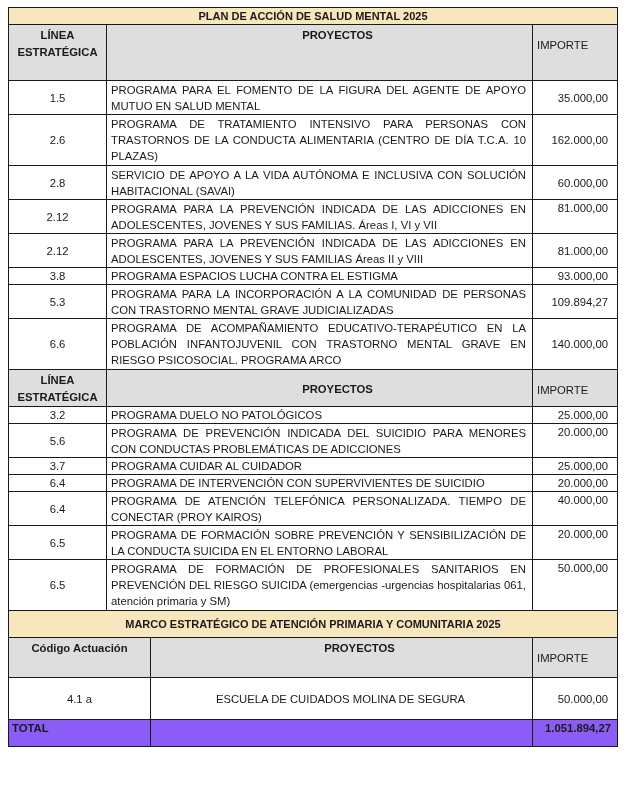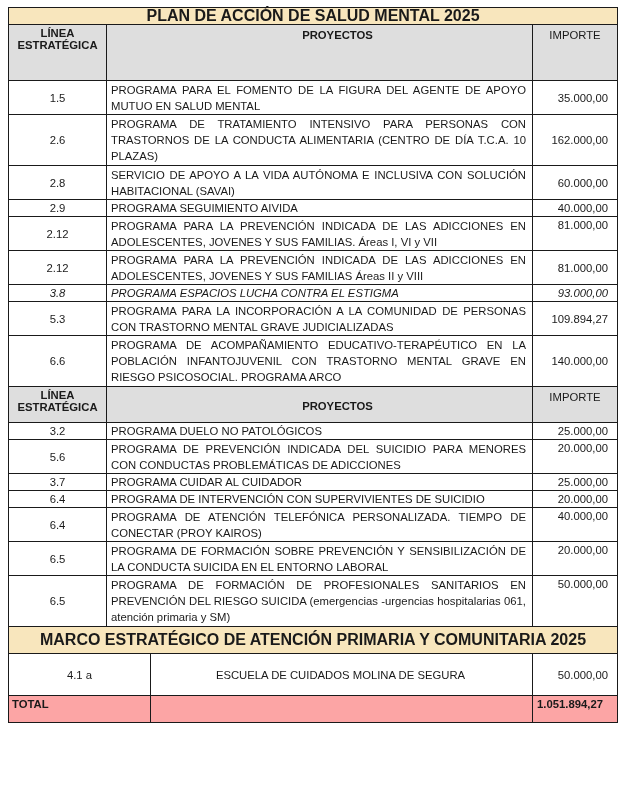--- a/index.html
+++ b/index.html
@@ -32,49 +32,48 @@
       padding: 0 4px;
       vertical-align: middle;
       font-weight: normal;
     }
     .sec-title {
       background: #f8e6bd;
       text-align: center;
       font-weight: bold;
       height: 15px;
       padding: 0;
-      font-size: 16px;
+      font-size: 11px;
     }
     .sec-title.tall {
       height: 26px;
     }
     .col-head {
       background: #dedede;
     }
     .col-head.line {
       text-align: center;
       font-weight: bold;
       vertical-align: top;
       padding-top: 2px;
-      line-height: 12px;
+      line-height: 17px;
     }
     .col-head.proj {
       text-align: center;
       font-weight: bold;
       vertical-align: top;
       padding-top: 2px;
       padding-left: 40px;
     }
     .col-head.proj.mid {
       vertical-align: middle;
     }
     .col-head.imp {
-      text-align: center;
-      vertical-align: top;
-      padding-top: 2px;
+      vertical-align: top;
+      padding-top: 12px;
     }
     .c-line {
       text-align: center;
       margin-left: 21px;
     }
     .c-proj {
       text-align: justify;
       text-align-last: left;
       padding-left: 4px;
       padding-right: 6px;
@@ -86,33 +85,33 @@
     }
     .c-imp {
       text-align: right;
       padding-right: 9px;
       margin-left: 32px;
     }
     .c-imp.top {
       vertical-align: top;
     }
     .total-row td {
-      background: #fca5a5;
+      background: #8b5cf6;
       font-weight: bold;
       vertical-align: top;
       height: 26px;
       margin-top: 12px;
     }
     .total-row .label {
       text-align: left;
       padding-left: 3px;
     }
     .total-row .amount {
       text-align: right;
-      padding-right: 14px;
+      padding-right: 6px;
     }
   </style>
 </head>
 <body>
 
 <div class="doc">
 
   <table>
     <colgroup>
       <col style="width:98px">
@@ -136,36 +135,31 @@
         <tr style="height: 51px;">
           <td class="c-line">2.6</td>
           <td class="c-proj">PROGRAMA DE TRATAMIENTO INTENSIVO PARA PERSONAS CON TRASTORNOS DE LA CONDUCTA ALIMENTARIA (CENTRO DE DÍA T.C.A. 10 PLAZAS)</td>
           <td class="c-imp">162.000,00</td>
         </tr>
         <tr style="height: 34px;">
           <td class="c-line">2.8</td>
           <td class="c-proj">SERVICIO DE APOYO A LA VIDA AUTÓNOMA E INCLUSIVA CON SOLUCIÓN HABITACIONAL (SAVAI)</td>
           <td class="c-imp">60.000,00</td>
         </tr>
-        <tr style="height: 17px;">
-          <td class="c-line">2.9</td>
-          <td class="c-proj">PROGRAMA SEGUIMIENTO AIVIDA</td>
-          <td class="c-imp top">40.000,00</td>
-        </tr>
         <tr style="height: 34px;">
           <td class="c-line">2.12</td>
           <td class="c-proj">PROGRAMA PARA LA PREVENCIÓN INDICADA DE LAS ADICCIONES EN ADOLESCENTES, JOVENES Y SUS FAMILIAS. Áreas I, VI y VII</td>
           <td class="c-imp top">81.000,00</td>
         </tr>
         <tr style="height: 34px;">
           <td class="c-line">2.12</td>
           <td class="c-proj">PROGRAMA PARA LA PREVENCIÓN INDICADA DE LAS ADICCIONES EN ADOLESCENTES, JOVENES Y SUS FAMILIAS Áreas II y VIII</td>
           <td class="c-imp">81.000,00</td>
         </tr>
-        <tr style="height: 16px; font-style: italic;">
+        <tr style="height: 16px;">
           <td class="c-line">3.8</td>
           <td class="c-proj">PROGRAMA ESPACIOS LUCHA CONTRA EL ESTIGMA</td>
           <td class="c-imp">93.000,00</td>
         </tr>
         <tr style="height: 34px;">
           <td class="c-line">5.3</td>
           <td class="c-proj">PROGRAMA PARA LA INCORPORACIÓN A LA COMUNIDAD DE PERSONAS CON TRASTORNO MENTAL GRAVE JUDICIALIZADAS</td>
           <td class="c-imp">109.894,27</td>
         </tr>
         <tr style="height: 51px;">
@@ -221,20 +215,25 @@
   <table style="margin-top:-1px">
     <colgroup>
       <col style="width:142px">
       <col style="width:382px">
       <col style="width:85px">
     </colgroup>
     <tbody id="ap-body">
       <tr>
         <td colspan="3" class="sec-title tall">MARCO ESTRATÉGICO DE ATENCIÓN PRIMARIA Y COMUNITARIA 2025</td>
       </tr>
+      <tr style="height:40px">
+        <td class="col-head line">Código Actuación</td>
+        <td class="col-head proj">PROYECTOS</td>
+        <td class="col-head imp">IMPORTE</td>
+      </tr>
     <tr style="height: 42px;">
           <td class="c-line">4.1 a</td>
           <td class="c-proj center">ESCUELA DE CUIDADOS MOLINA DE SEGURA</td>
           <td class="c-imp">50.000,00</td>
         </tr>
       </tbody>
     <tbody id="total-body">
       <tr class="total-row">
         <td class="label">TOTAL</td>
         <td></td>

